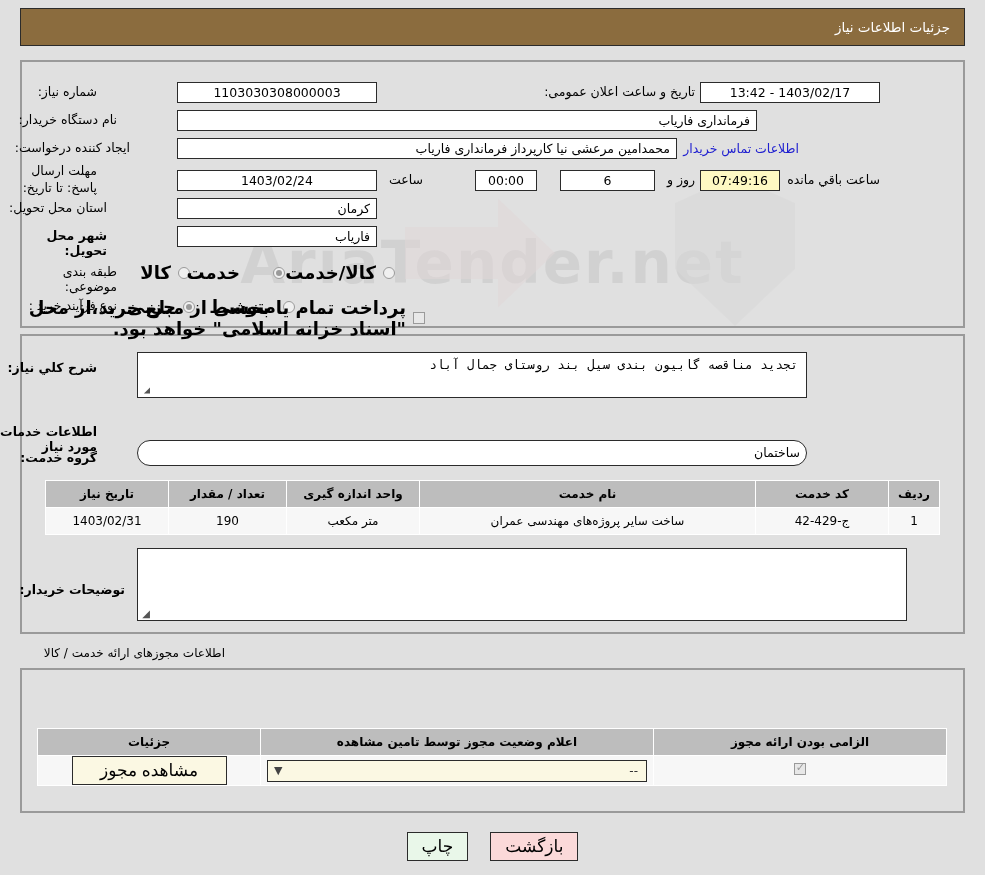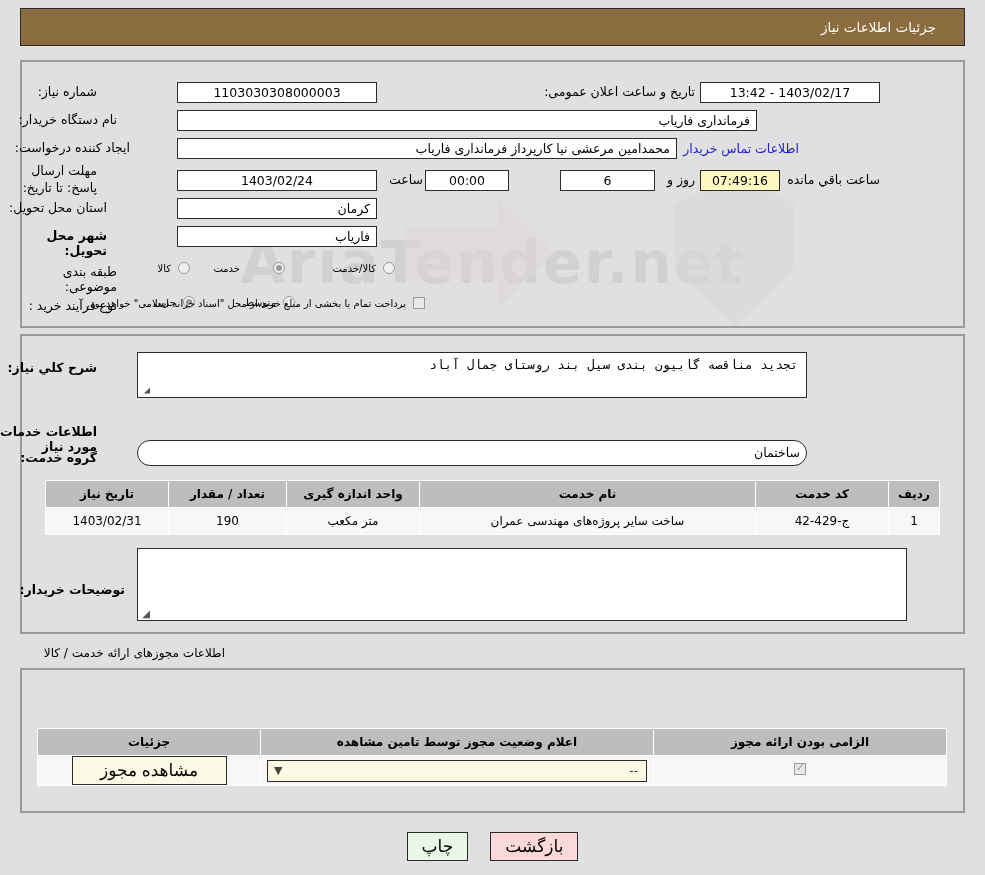--- a/index.html
+++ b/index.html
@@ -28,21 +28,21 @@
     top: 8px;
     right: 20px;
     left: 20px;
     height: 38px;
     background: #8b6c3e;
     border: 1px solid #2b2b2b;
     box-sizing: border-box;
     display: flex;
     align-items: center;
     justify-content: flex-start;
-    padding-right: 28px;
+    padding-right: 14px;
   }
   .title-bar .title-text {
     color: #ffffff;
     font-size: 13.5px;
     letter-spacing: .2px;
   }
 
   
   .watermark {
     position: absolute;
@@ -146,22 +146,23 @@
     flex: none;
   }
   .radio.on::after {
     content: "";
     position: absolute;
     inset: 2px;
     border-radius: 50%;
     background: #9a9a9a;
   }
   .radio-lab {
-    font-size: 10px;
+    font-size: 18px;
     margin-left: 10px;
+    font-weight: bold;
   }
 
   .checkbox {
     width: 12px;
     height: 12px;
     border: 1px solid #9a9a9a;
     background: #e8e8e8;
     box-sizing: border-box;
     display: inline-block;
     position: relative;
@@ -312,21 +313,21 @@
   <div class="lbl-rt" style="top:112px; right:868px; width:110px;">نام دستگاه خریدار:</div>
   <div class="field rt" style="position:absolute; top:110px; right:228px; width:580px;">فرمانداری فاریاب</div>
 
   <div class="lbl-rt" style="top:140px; right:855px; width:125px;">ایجاد کننده درخواست:</div>
   <div class="field rt" style="position:absolute; top:138px; right:308px; width:500px;">محمدامین مرعشی نیا کارپرداز فرمانداری فاریاب</div>
   <div class="linkish" style="position:absolute; top:141px; right:186px; z-index:2;">اطلاعات تماس خریدار</div>
 
   <div class="lbl-rt" style="top:162px; right:888px; width:92px; line-height:17px;">مهلت ارسال پاسخ: تا تاریخ:</div>
   <div class="field" style="position:absolute; top:170px; right:608px; width:200px;">1403/02/24</div>
   <div class="lbl-rt" style="top:172px; right:562px; width:40px;">ساعت</div>
-  <div class="field" style="position:absolute; top:170px; right:476px; width:84px;">00:00</div>
+  <div class="field" style="position:absolute; top:170px; right:448px; width:62px;">00:00</div>
   <div class="field" style="position:absolute; top:170px; right:330px; width:95px;">6</div>
   <div class="lbl-rt" style="top:172px; right:290px; width:36px;">روز و</div>
   <div class="field cream" style="position:absolute; top:170px; right:205px; width:80px;">07:49:16</div>
   <div class="lbl-rt" style="top:172px; right:105px; width:98px;">ساعت باقي مانده</div>
 
   <div class="lbl-rt" style="top:200px; right:878px; width:100px;">استان محل تحویل:</div>
   <div class="field rt" style="position:absolute; top:198px; right:608px; width:200px;">کرمان</div>
 
   <div class="lbl-rt" style="top:228px; right:878px; width:100px;font-weight:bold;">شهر محل تحویل:</div>
   <div class="field rt" style="position:absolute; top:226px; right:608px; width:200px;">فاریاب</div>

